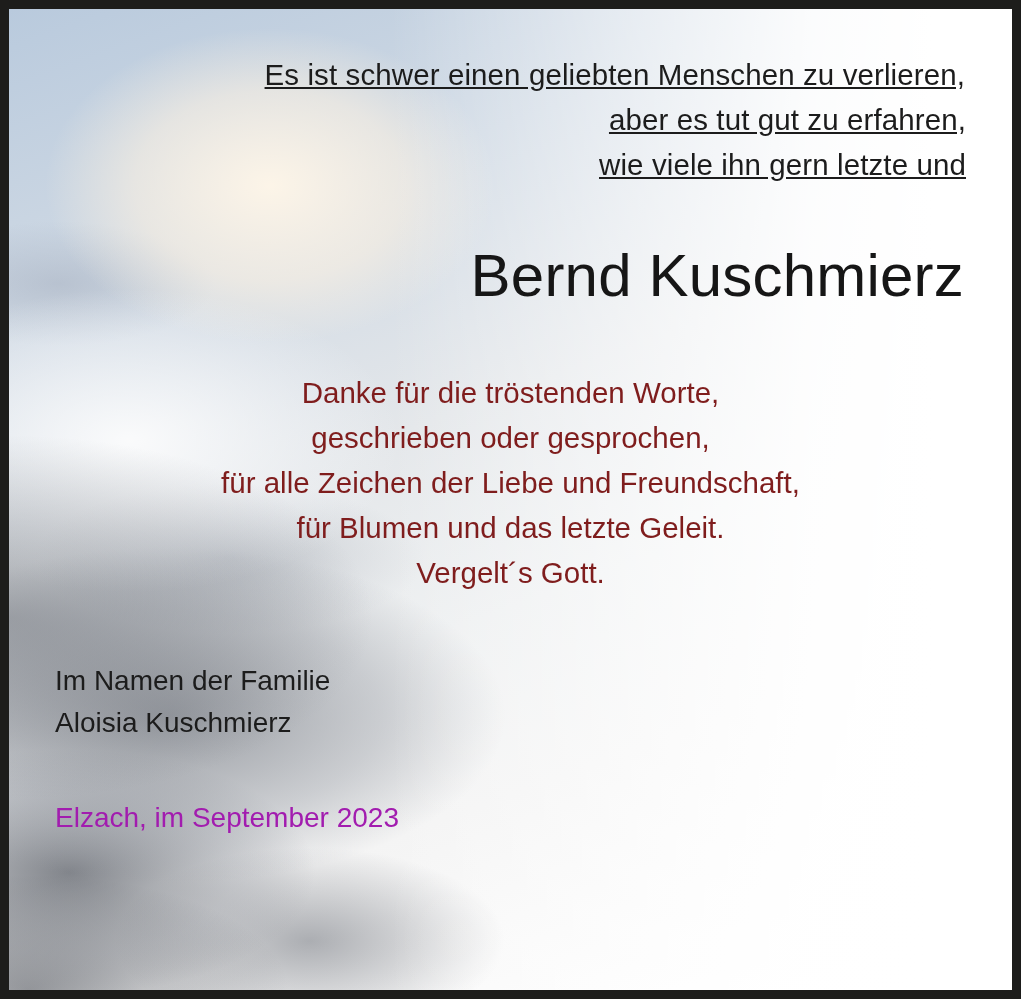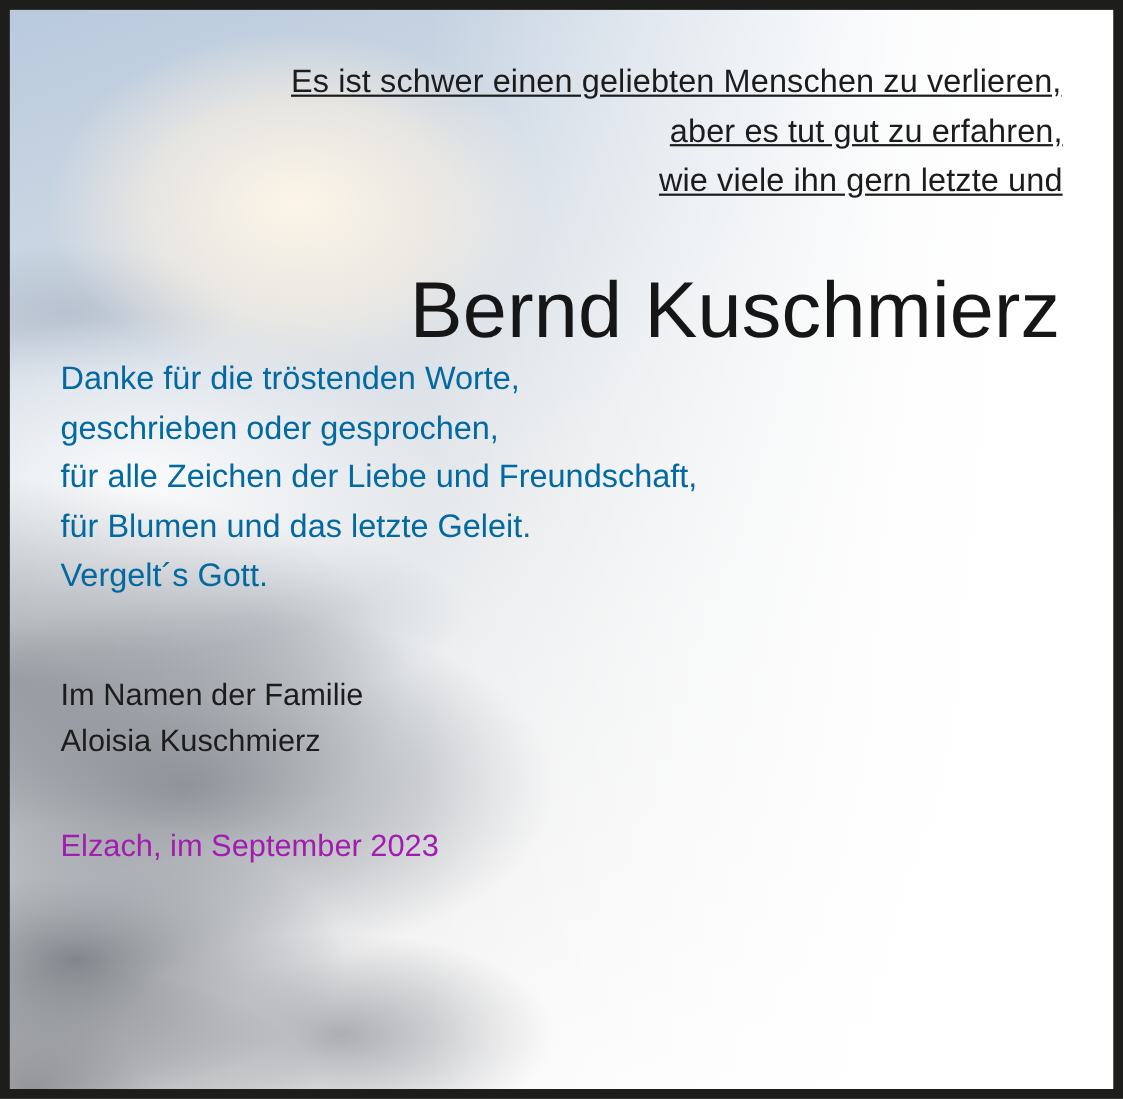--- a/index.html
+++ b/index.html
@@ -71,34 +71,35 @@
     font-size: 29.5px;
     line-height: 1.52;
     color: #1c1c1c;
     letter-spacing: 0.1px;
     text-decoration: underline;
   }
   .verse .line:nth-child(1) { margin-right: 1px; }
 
   .name {
     text-align: right;
-    font-size: 72px;
+    font-size: 60px;
     line-height: 1.1;
     font-weight: 400;
     color: #161616;
     margin-top: 56px;
     margin-right: 2px;
     letter-spacing: 0.2px;
   }
 
   .thanks {
-    text-align: left;
+    text-align: center;
     font-size: 29.5px;
     line-height: 1.52;
-    color: #0369a1;
+    color: #7f1d1d;
+    margin-top: 62px;
   }
 
   .family {
     text-align: left;
     font-size: 28px;
     line-height: 1.5;
     color: #1c1c1c;
     margin-top: 64px;
   }
 

